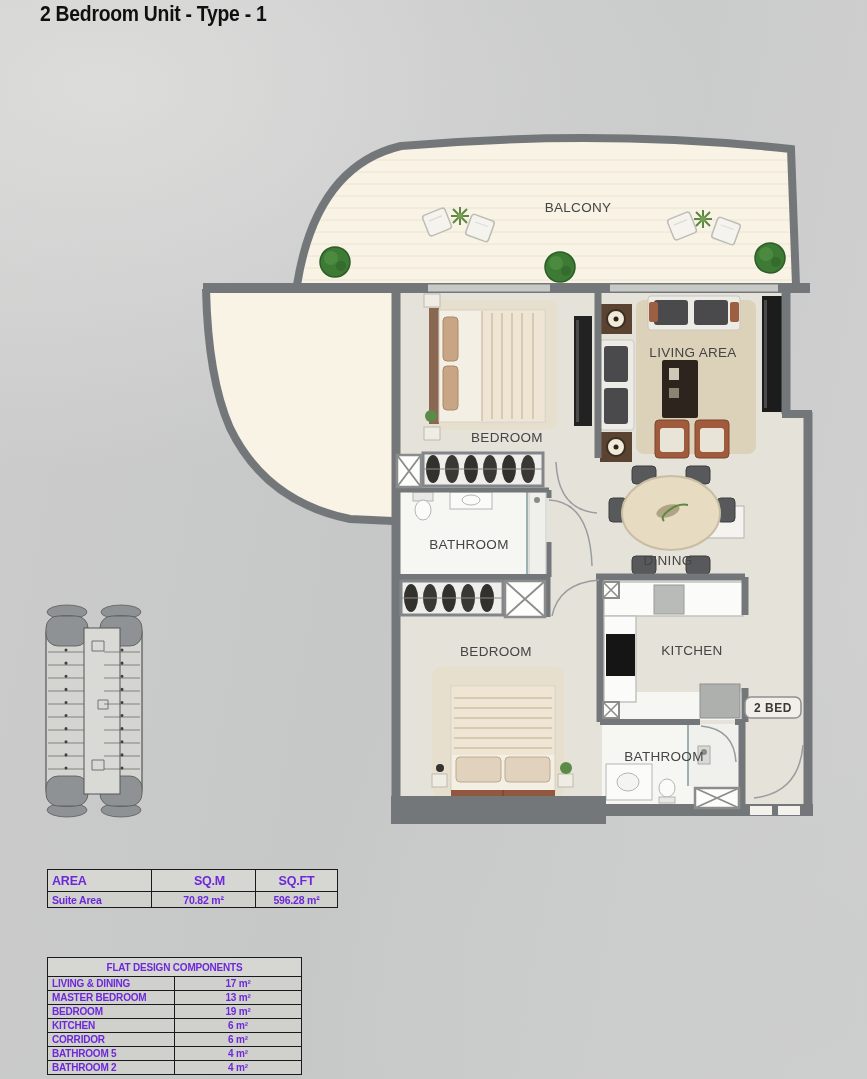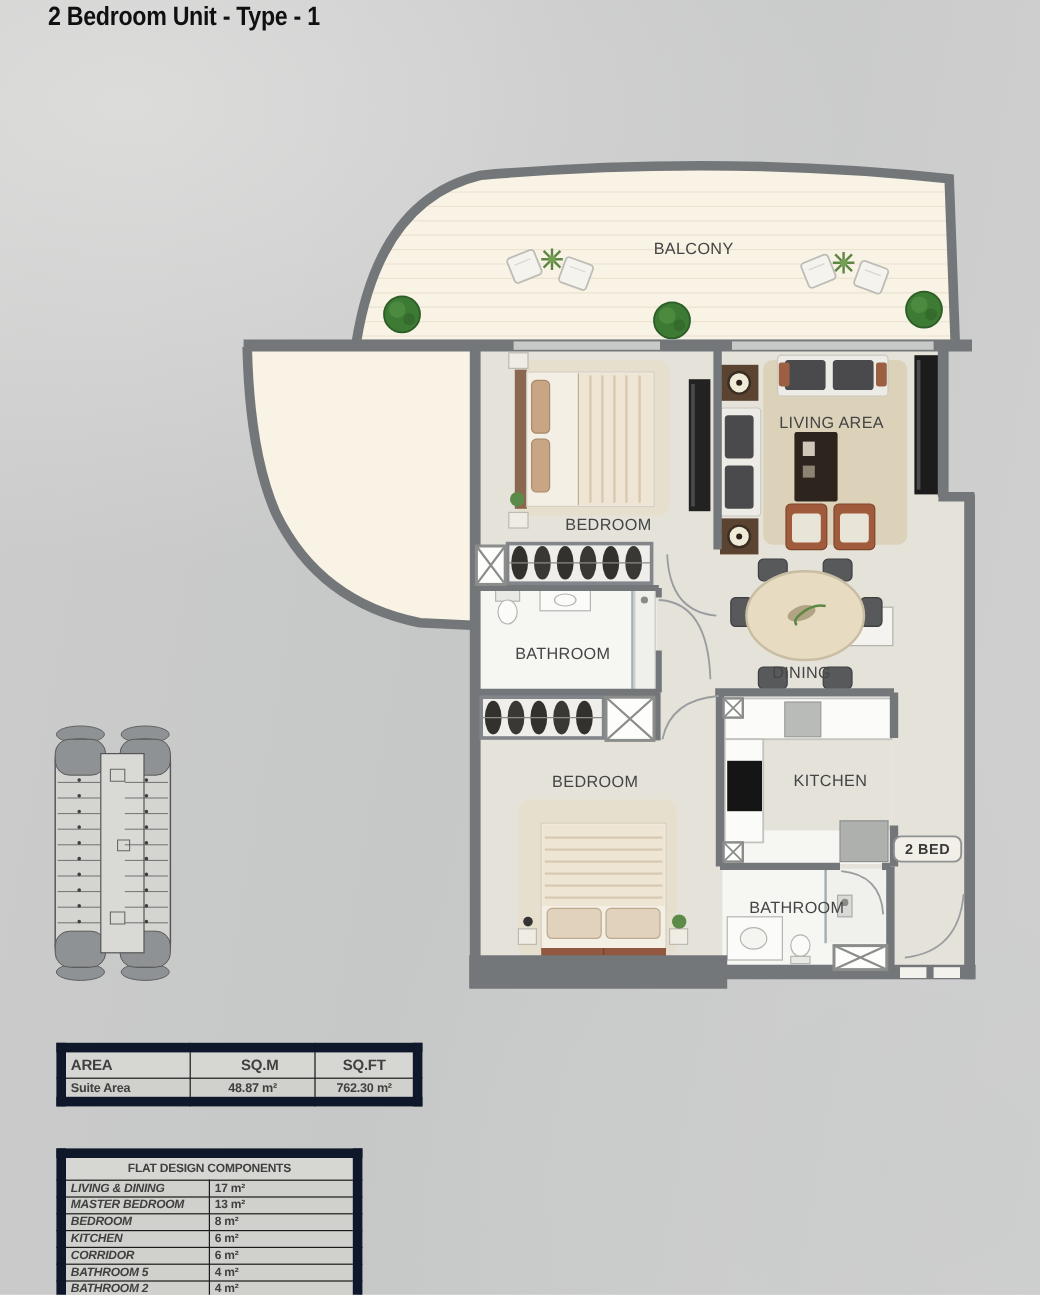--- a/index.html
+++ b/index.html
@@ -16,39 +16,39 @@
     font-size:22px;font-weight:700;color:#101010;line-height:28px;
     letter-spacing:-0.3px;transform:scaleX(.88);transform-origin:left center;
     white-space:nowrap;
   }
   svg.plan{position:absolute;left:0;top:0;}
   svg text{font-family:"Liberation Sans",sans-serif;}
   .room-label{font-size:13.5px;fill:#454545;letter-spacing:.3px;}
   .tag-label{font-size:12px;font-weight:700;fill:#3a3a3a;letter-spacing:.5px;}
   table.tbl{
     position:absolute;border-collapse:collapse;background:#d0d0cd;
-    color:#404040;table-layout:fixed;letter-spacing:-0.2px;
-    border:8px solid #0f172a;
+    color:#6d28d9;table-layout:fixed;letter-spacing:-0.2px;
+    border:1px solid #0f172a;
   }
   .tbl th,.tbl td{border:1px solid #1a1a1a;padding:0 4px;overflow:hidden;white-space:nowrap;}
   .tbl th{background:#d6d6d3;}
   .area-tbl{left:47px;top:869px;width:253px;}
   .area-tbl th{font-size:12.5px;height:21px;}
   .area-tbl th:first-child{text-align:left;width:95px;}
   .area-tbl th:nth-child(2){width:83px;padding-left:16px;}
   .area-tbl th:nth-child(3){width:73px;}
   .area-tbl td{font-size:10.5px;font-weight:700;height:15px;}
   .area-tbl td.lbl{text-align:left;}
   .area-tbl td.val{text-align:center;}
   .area-tbl tr.total td{font-style:italic;}
   .comp-tbl{left:47px;top:957px;width:255px;}
   .comp-tbl th{font-size:10px;height:18px;text-align:center;}
   .comp-tbl td{font-size:10px;font-weight:700;height:13px;}
-  .comp-tbl td.lbl{text-align:left;width:185px;font-style:italic;}
-  .comp-tbl td.val{text-align:left;width:68px;}
+  .comp-tbl td.lbl{text-align:left;width:185px;}
+  .comp-tbl td.val{text-align:center;width:68px;}
 </style>
 </head>
 <body>
 
 <h1 class="page-title">2 Bedroom Unit - Type - 1</h1>
 
 <svg class="plan" width="867" height="1079" viewBox="0 0 867 1079">
   <defs>
     <clipPath id="balclip">
       <path d="M297,283 Q316,166 401,146 C530,135 660,135 791,149 L796,283 Z"></path>
@@ -342,42 +342,42 @@
 
 <table class="tbl area-tbl">
   <tbody>
     <tr>
       <th>AREA</th>
       <th>SQ.M</th>
       <th>SQ.FT</th>
     </tr>
     <tr>
       <td class="lbl">Suite Area</td>
-      <td class="val">48.87 m²</td>
-      <td class="val">762.30 m²</td>
+      <td class="val">70.82 m²</td>
+      <td class="val">596.28 m²</td>
     </tr>
   </tbody>
 </table>
 
 <table class="tbl comp-tbl">
   <tbody>
     <tr>
       <th colspan="2">FLAT DESIGN COMPONENTS</th>
     </tr>
     <tr>
       <td class="lbl">LIVING &amp; DINING</td>
       <td class="val">17 m²</td>
     </tr>
     <tr>
       <td class="lbl">MASTER BEDROOM</td>
       <td class="val">13 m²</td>
     </tr>
     <tr>
       <td class="lbl">BEDROOM</td>
-      <td class="val">8 m²</td>
+      <td class="val">19 m²</td>
     </tr>
     <tr>
       <td class="lbl">KITCHEN</td>
       <td class="val">6 m²</td>
     </tr>
     <tr>
       <td class="lbl">CORRIDOR</td>
       <td class="val">6 m²</td>
     </tr>
     <tr>

